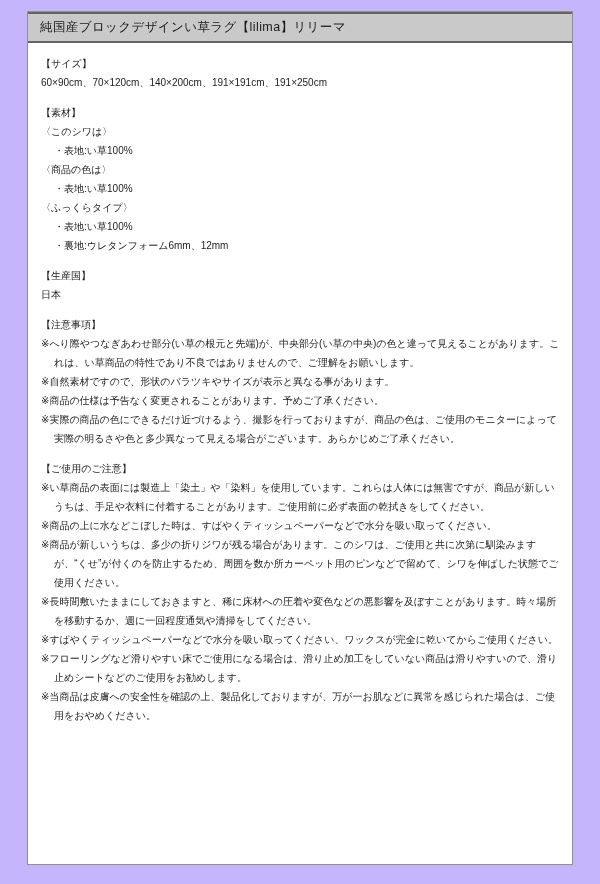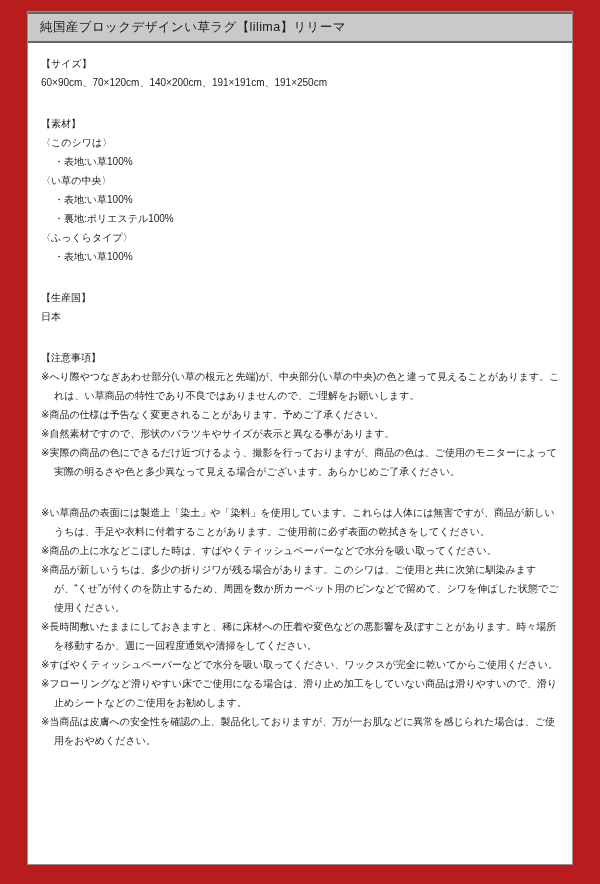--- a/index.html
+++ b/index.html
@@ -1,35 +1,35 @@
 <!DOCTYPE html>
 <html lang="ja"><head>
 <meta charset="utf-8">
 <style>
   html,body { margin:0; padding:0; background:#ffffff; }
   .page {
-    position:relative; width:600px; height:884px; background:#b91c1c;
+    position:relative; width:600px; height:884px; background:#c4b5fd;
     font-family:"Liberation Sans","DejaVu Sans",sans-serif;
     -webkit-font-smoothing:antialiased;
   }
   .panel {
     position:absolute; left:27px; top:11px; width:546px; height:854px;
     box-sizing:border-box; border:1px solid #909090; background:#ffffff;
     overflow:hidden;
   }
   .titlebar {
     box-sizing:border-box; height:31px; background:#c9c9c9;
     border-top:2px solid #646464; border-bottom:2px solid #646464;
     display:flex; align-items:center; padding:0 12px;
   }
   .title-text { font-size:12.5px; color:#1a1a1a; letter-spacing:0.4px; }
   .content {
     padding:11px 12px 8px 13px; font-size:10px; line-height:19px; color:#1c1c1c;
   }
-  .section + .section { margin-top:22px; }
+  .section + .section { margin-top:11px; }
   .line, .heading { white-space:normal; word-break:break-all; }
   .line.sub  { padding-left:13px; }
   .line.note { padding-left:13px; text-indent:-13px; }
 </style>
 </head>
 <body>
 
 <div class="page">
   <div class="panel">
     <div class="titlebar">
@@ -37,38 +37,39 @@
     </div>
     <div class="content" id="sections">
         <div class="section">
           <div class="heading">【サイズ】</div>
           <div class="line plain">60×90cm、70×120cm、140×200cm、191×191cm、191×250cm</div>
         </div>
         <div class="section">
           <div class="heading">【素材】</div>
           <div class="line plain">〈このシワは〉</div>
           <div class="line sub">・表地:い草100%</div>
-          <div class="line plain">〈い草の中央〉</div>
+          <div class="line plain">〈商品の色は〉</div>
           <div class="line sub">・表地:い草100%</div>
-          <div class="line sub">・裏地:ポリエステル100%</div>
           <div class="line plain">〈ふっくらタイプ〉</div>
           <div class="line sub">・表地:い草100%</div>
+          <div class="line sub">・裏地:ウレタンフォーム6mm、12mm</div>
         </div>
         <div class="section">
           <div class="heading">【生産国】</div>
           <div class="line plain">日本</div>
         </div>
         <div class="section">
           <div class="heading">【注意事項】</div>
           <div class="line note">※へり際やつなぎあわせ部分(い草の根元と先端)が、中央部分(い草の中央)の色と違って見えることがあります。これは、い草商品の特性であり不良ではありませんので、ご理解をお願いします。</div>
+          <div class="line note">※自然素材ですので、形状のバラツキやサイズが表示と異なる事があります。</div>
           <div class="line note">※商品の仕様は予告なく変更されることがあります。予めご了承ください。</div>
-          <div class="line note">※自然素材ですので、形状のバラツキやサイズが表示と異なる事があります。</div>
           <div class="line note">※実際の商品の色にできるだけ近づけるよう、撮影を行っておりますが、商品の色は、ご使用のモニターによって実際の明るさや色と多少異なって見える場合がございます。あらかじめご了承ください。</div>
         </div>
         <div class="section">
+          <div class="heading">【ご使用のご注意】</div>
           <div class="line note">※い草商品の表面には製造上「染土」や「染料」を使用しています。これらは人体には無害ですが、商品が新しいうちは、手足や衣料に付着することがあります。ご使用前に必ず表面の乾拭きをしてください。</div>
           <div class="line note">※商品の上に水などこぼした時は、すばやくティッシュペーパーなどで水分を吸い取ってください。</div>
           <div class="line note">※商品が新しいうちは、多少の折りジワが残る場合があります。このシワは、ご使用と共に次第に馴染みますが、“くせ”が付くのを防止するため、周囲を数か所カーペット用のピンなどで留めて、シワを伸ばした状態でご使用ください。</div>
           <div class="line note">※長時間敷いたままにしておきますと、稀に床材への圧着や変色などの悪影響を及ぼすことがあります。時々場所を移動するか、週に一回程度通気や清掃をしてください。</div>
           <div class="line note">※すばやくティッシュペーパーなどで水分を吸い取ってください、ワックスが完全に乾いてからご使用ください。</div>
           <div class="line note">※フローリングなど滑りやすい床でご使用になる場合は、滑り止め加工をしていない商品は滑りやすいので、滑り止めシートなどのご使用をお勧めします。</div>
           <div class="line note">※当商品は皮膚への安全性を確認の上、製品化しておりますが、万が一お肌などに異常を感じられた場合は、ご使用をおやめください。</div>
         </div>
       </div>
   </div>

